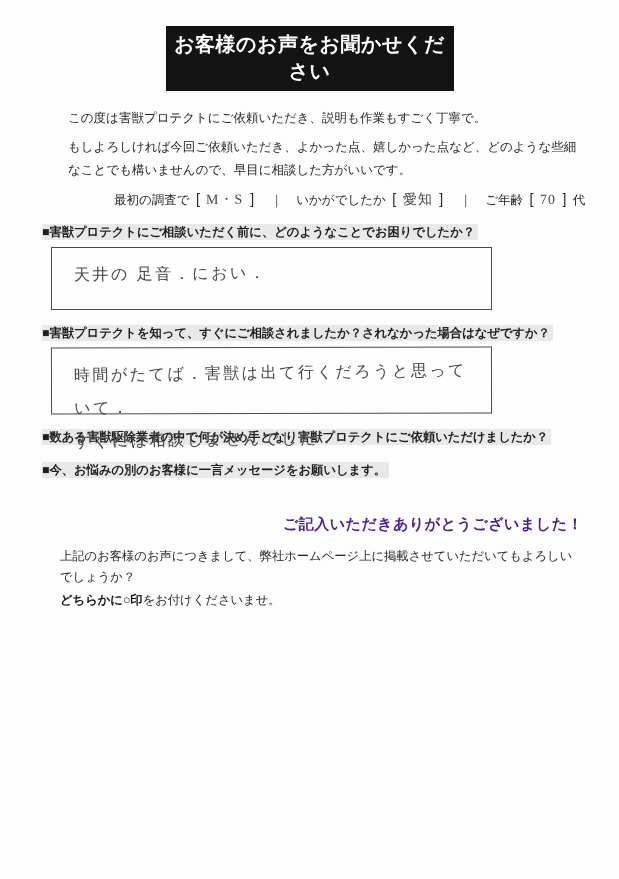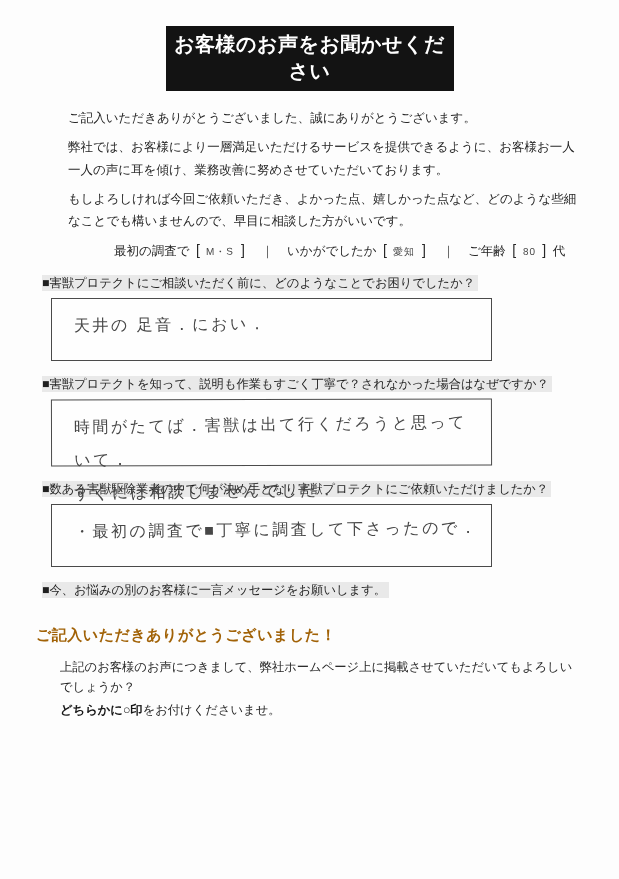--- a/index.html
+++ b/index.html
@@ -43,105 +43,101 @@
 
   
   .hw {
     font-size: 16px;
     color: #474747;
     letter-spacing: 2.5px;
     display: inline-block;
     transform: rotate(-0.6deg);
     transform-origin: left center;
   }
-  .cust-row .hw { font-size: 10px; letter-spacing: 1px; }
+  .cust-row .hw { font-size: 14px; letter-spacing: 1px; font-family: Liberation Serif, serif; }
 
   
   .q { margin: 15px 0 0 6px; }
-  .q-label { font-size: 12.3px; color: #1f1f1f; line-height: 1.45; }
+  .q-label { font-size: 12.3px; color: #1f1f1f; line-height: 1.45; font-weight: bold; }
   .q-label .q-label-bg { background: #e9e9e9; padding: 1px 3px 1px 0; }
   .a-box {
     margin: 5px 0 0 9px;
     width: 441px;
     border: 1.6px solid #4a4a4a;
     background: #fefefe;
     padding: 10px 10px 0 22px;
   }
   .a-box .line { line-height: 33px; }
   .a-box.h1 { height: 63px; }
   .a-box.h2 { height: 67px; }
 
   
   .q:nth-of-type(2) .a-box { transform: rotate(-0.15deg); }
   .q:nth-of-type(4) .a-box { transform: rotate(-0.2deg); }
 
   
   .thanks {
-    margin-top: 26px;
-    text-align: left;
+    margin-top: 35px;
+    text-align: right;
     font-size: 15px;
     font-weight: bold;
-    color: #a16207;
+    color: #4c1d95;
     letter-spacing: 0.5px;
   }
   .note { margin: 12px 0 0 24px; width: 520px; font-size: 12.3px; line-height: 1.7; color: #262626; }
   .note.second { margin-top: 2px; }
   .note b { color: #161616; }
 </style>
 </head>
 <body>
 
 <div class="sheet">
 
   <div class="banner">お客様のお声をお聞かせください</div>
 
   <div class="intro">
-    <p>ご記入いただきありがとうございました、誠にありがとうございます。</p>
-    <p>弊社では、お客様により一層満足いただけるサービスを提供できるように、お客様お一人一人の声に耳を傾け、業務改善に努めさせていただいております。</p>
+    <p>この度は害獣プロテクトにご依頼いただき、説明も作業もすごく丁寧で。</p>
     <p>もしよろしければ今回ご依頼いただき、よかった点、嬉しかった点など、どのような些細なことでも構いませんので、早目に相談した方がいいです。</p>
   </div>
 
   <div class="cust-row">
     <span>最初の調査で</span>
     <span class="bracket">[</span>
     <span class="hw">M・S</span>
     <span class="bracket">]</span>
     <span class="sep">｜</span>
     <span>いかがでしたか</span>
     <span class="bracket">[</span>
     <span class="hw">愛知</span>
     <span class="bracket">]</span>
     <span class="sep">｜</span>
     <span>ご年齢</span>
     <span class="bracket">[</span>
-    <span class="hw">80</span>
+    <span class="hw">70</span>
     <span class="bracket">]</span>
     <span>代</span>
   </div>
 
   <section class="q">
     <div class="q-label"><span class="q-label-bg">■害獣プロテクトにご相談いただく前に、どのようなことでお困りでしたか？</span></div>
     <div class="a-box h1">
       <div class="hw line">天井の 足音．におい．</div>
     </div>
   </section>
 
   <section class="q">
-    <div class="q-label"><span class="q-label-bg">■害獣プロテクトを知って、説明も作業もすごく丁寧で？されなかった場合はなぜですか？</span></div>
+    <div class="q-label"><span class="q-label-bg">■害獣プロテクトを知って、すぐにご相談されましたか？されなかった場合はなぜですか？</span></div>
     <div class="a-box h2">
       <div class="hw line">時間がたてば．害獣は出て行くだろうと思っていて．</div>
       <div class="hw line">すぐには相談しませんでした．</div>
     </div>
   </section>
 
   <section class="q">
     <div class="q-label"><span class="q-label-bg">■数ある害獣駆除業者の中で何が決め手となり害獣プロテクトにご依頼いただけましたか？</span></div>
-    <div class="a-box h1">
-      <div class="hw line">・最初の調査で■丁寧に調査して下さったので．</div>
-    </div>
   </section>
 
 
   <section class="q">
     <div class="q-label"><span class="q-label-bg">■今、お悩みの別のお客様に一言メッセージをお願いします。</span></div>
   </section>
 
   <div class="thanks">ご記入いただきありがとうございました！</div>
 
   <p class="note"><span>上記のお客様のお声につきまして、弊社ホームページ上に掲載させていただいてもよろしいでしょうか？</span></p>

